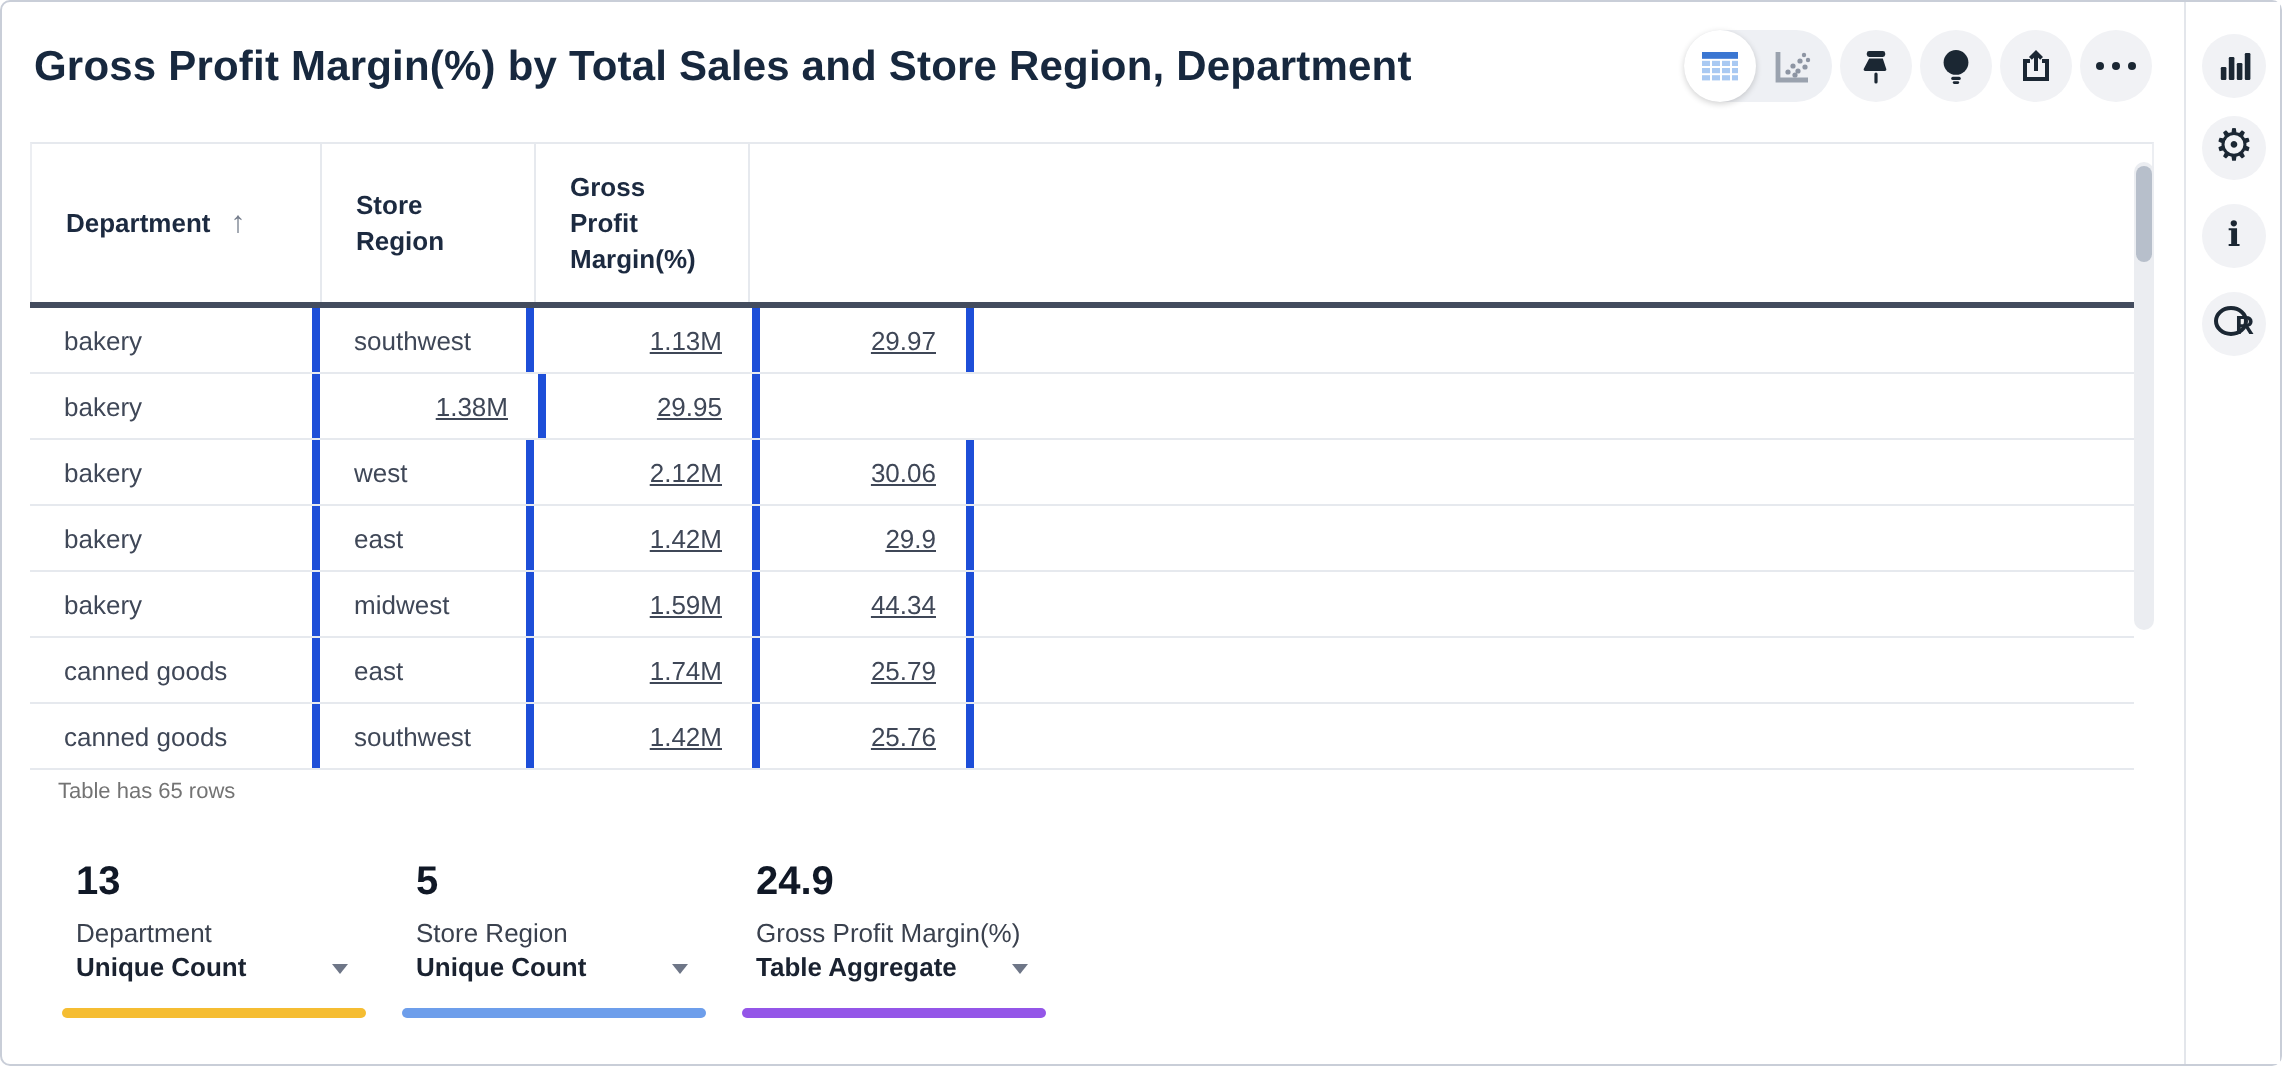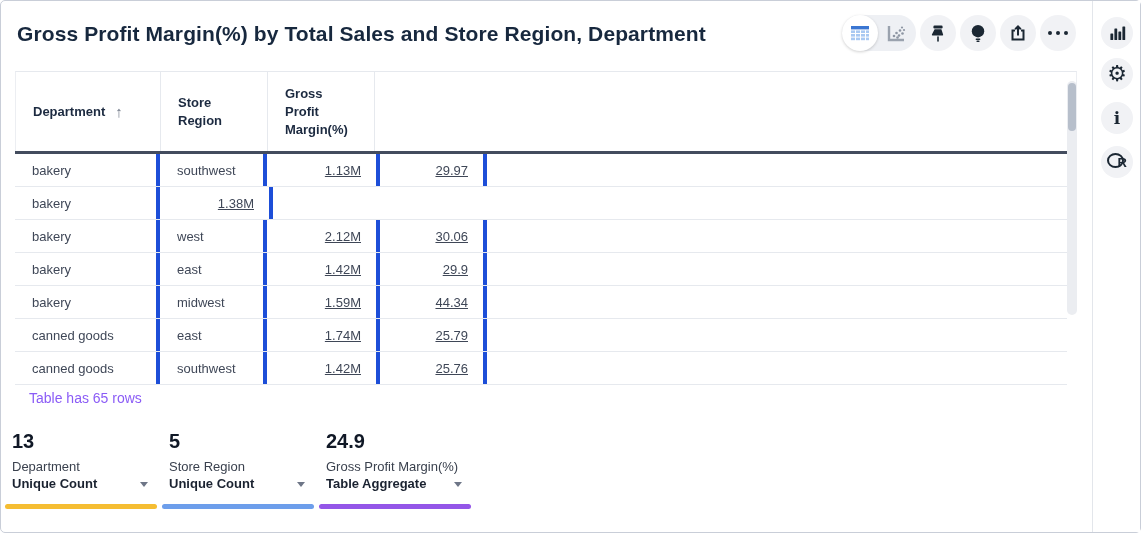--- a/index.html
+++ b/index.html
@@ -92,25 +92,25 @@
     position:absolute; left:1066px; top:80px; width:10px; height:234px;
     background:#ebedf1; border-radius:5px;
   }
   .vthumb {
     position:absolute; left:1px; top:2px; width:8px; height:48px;
     background:#b7bfcb; border-radius:4px; cursor:pointer;
   }
 
   .footer-note {
     position:absolute; left:28px; top:389px;
-    font-size:14px; color:#8b5cf6;
+    font-size:11px; color:#737373;
   }
 
   
-  .cards { position:absolute; left:4px; top:429px; display:flex; gap:5px;text-align:center; }
+  .cards { position:absolute; left:30px; top:429px; display:flex; gap:18px;text-align:center; }
   .card { position:relative; width:152px; height:80px; }
   .card-value { position:absolute; left:7px; top:0; font-size:20px; font-weight:700; color:#101826; }
   .card-field { position:absolute; left:7px; top:29px; font-size:13px; color:#3a414e; }
   .card-agg   { position:absolute; left:7px; top:46px; font-size:13px; font-weight:700; color:#1a2230; }
   .card-caret {
     position:absolute; right:9px; top:52px; width:0; height:0; cursor:pointer;
     border-left:4.5px solid transparent; border-right:4.5px solid transparent;
     border-top:5.5px solid #6e7687;
   }
   .card-underline { position:absolute; left:0; top:74px; width:152px; height:5px; border-radius:2.5px; }
@@ -250,20 +250,21 @@
       <div class="cell c0">bakery</div>
       <div class="cell c1">southwest</div>
       <div class="cell c2 num">1.13M</div>
       <div class="cell c3 num">29.97</div>
       <div class="row-filler"></div>
     </div>
 
     <div class="tr">
       <div class="cell c0">bakery</div>
       <div class="cell c2 num">1.38M</div>
+      <div class="cell c3 num">29.95</div>
       <div class="row-filler"></div>
     </div>
 
     <div class="tr">
       <div class="cell c0">bakery</div>
       <div class="cell c1">west</div>
       <div class="cell c2 num">2.12M</div>
       <div class="cell c3 num">30.06</div>
       <div class="row-filler"></div>
     </div>

